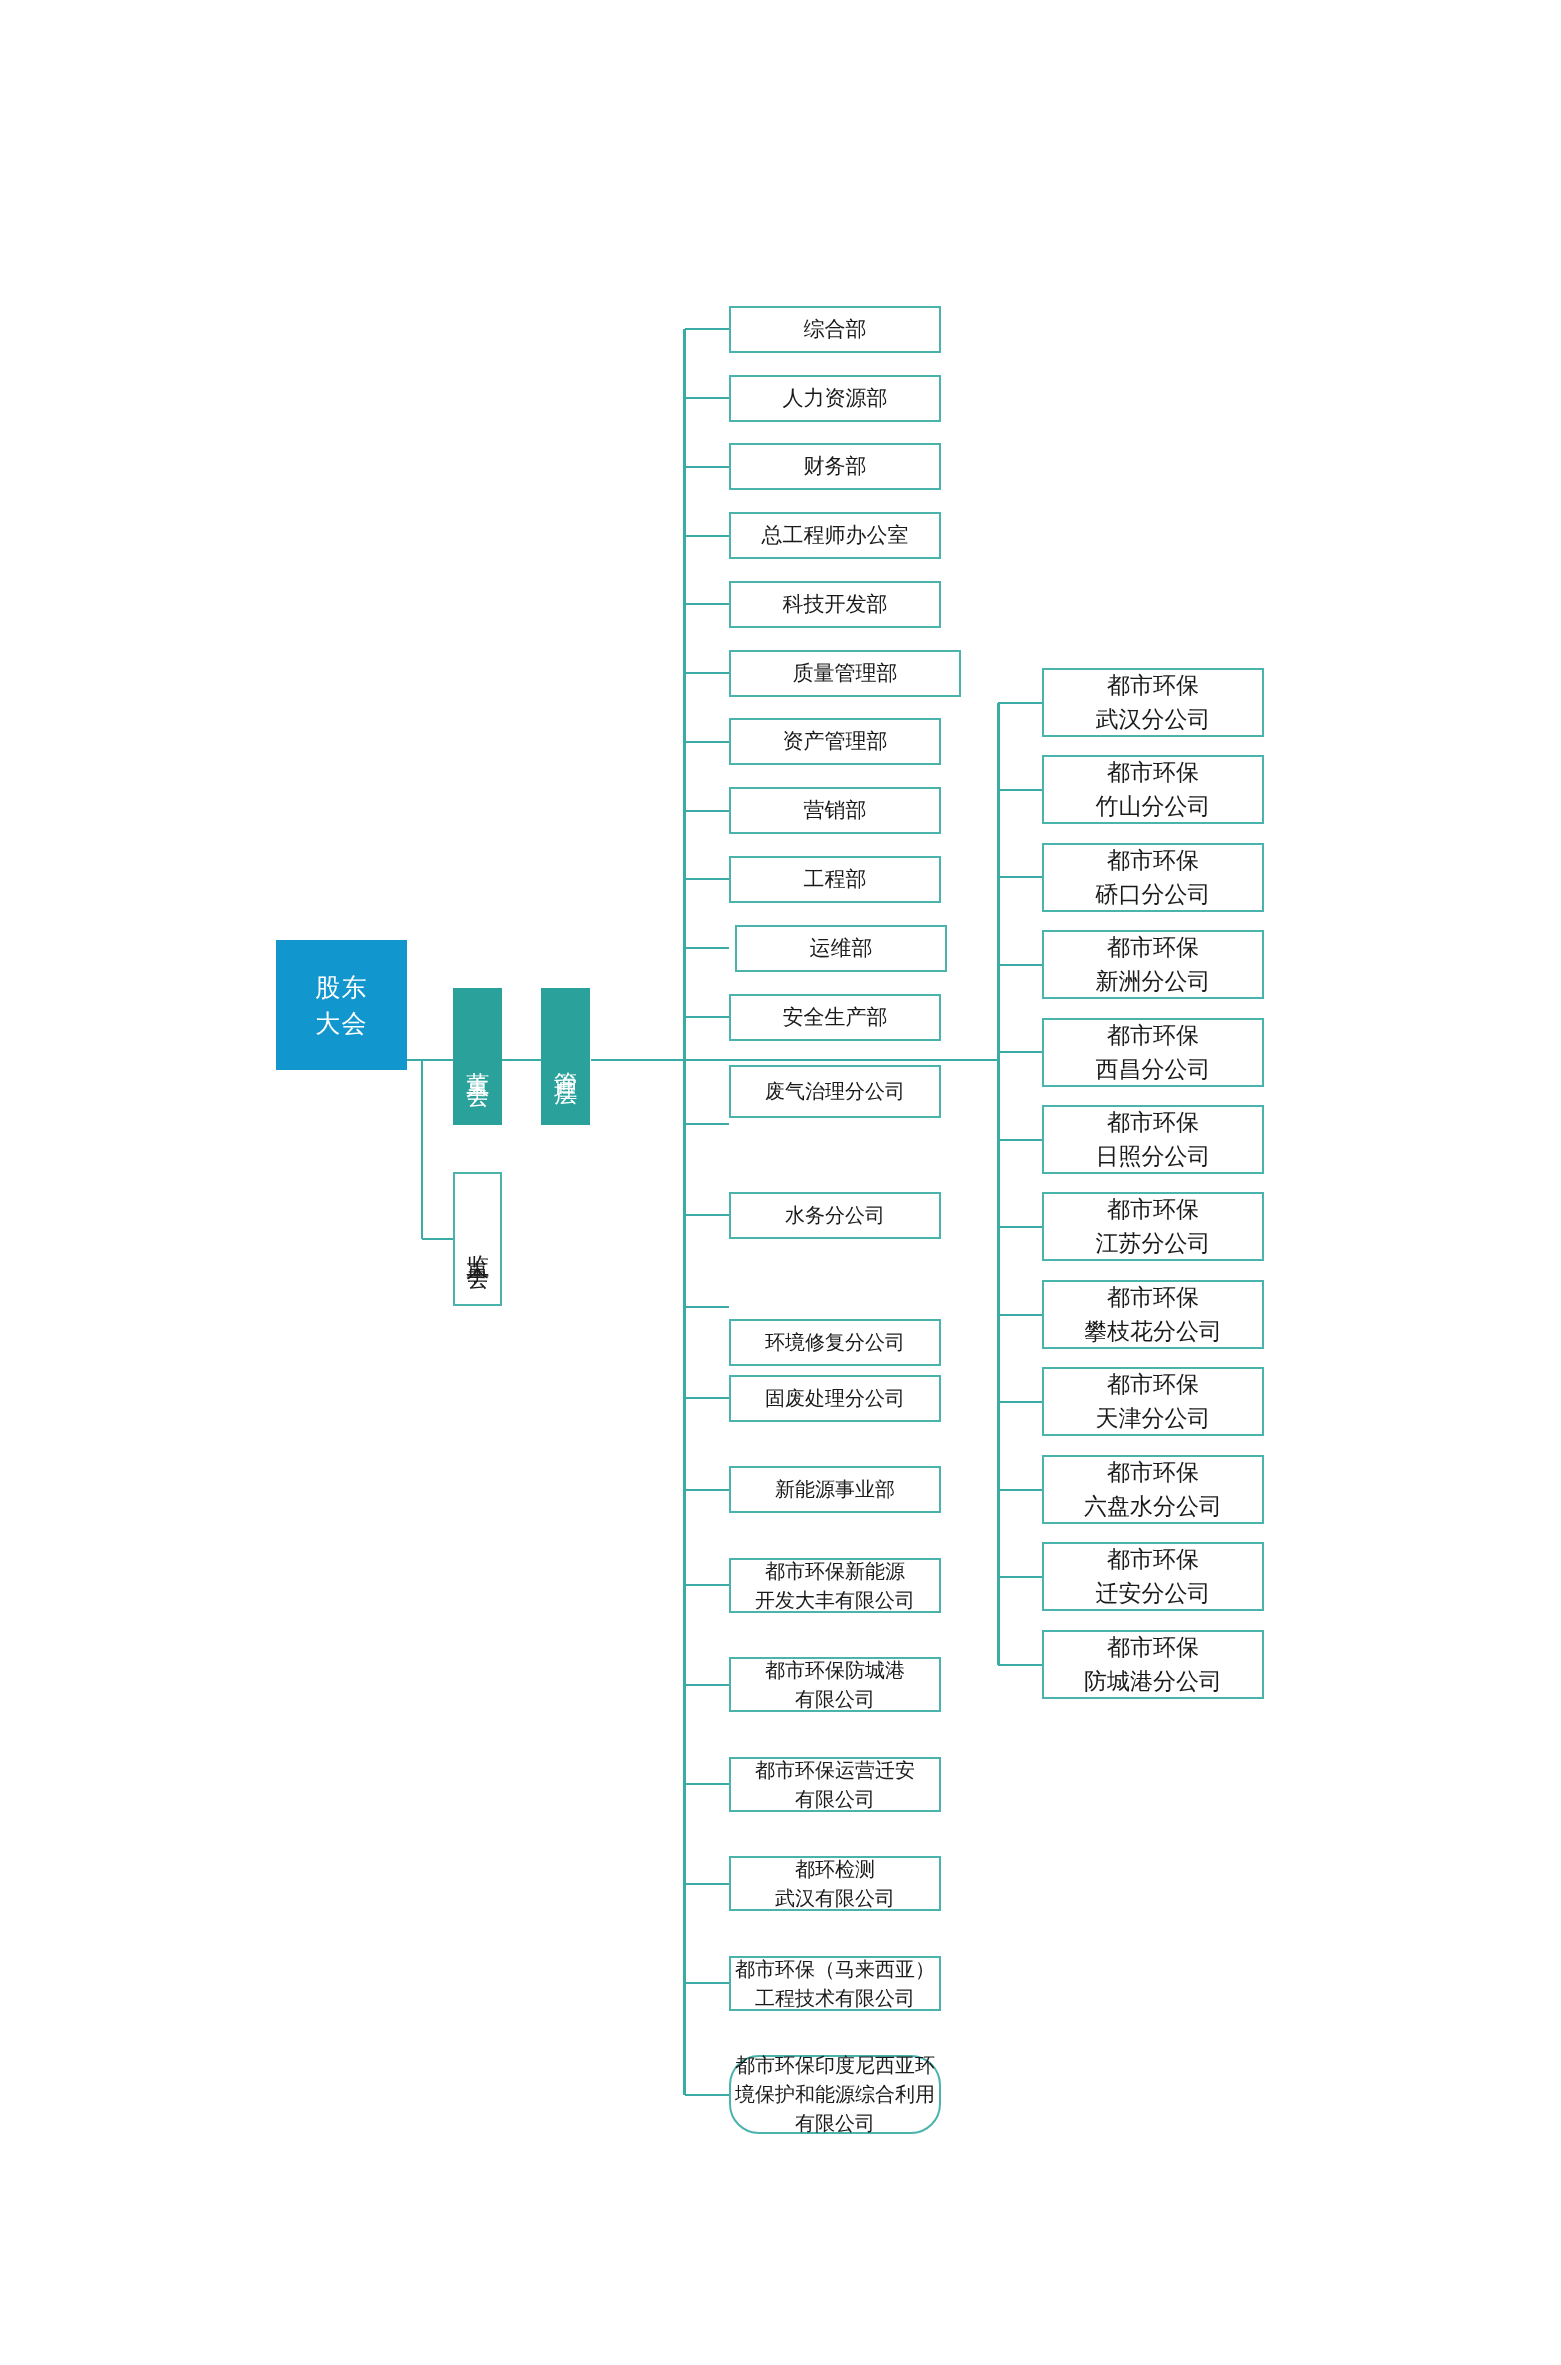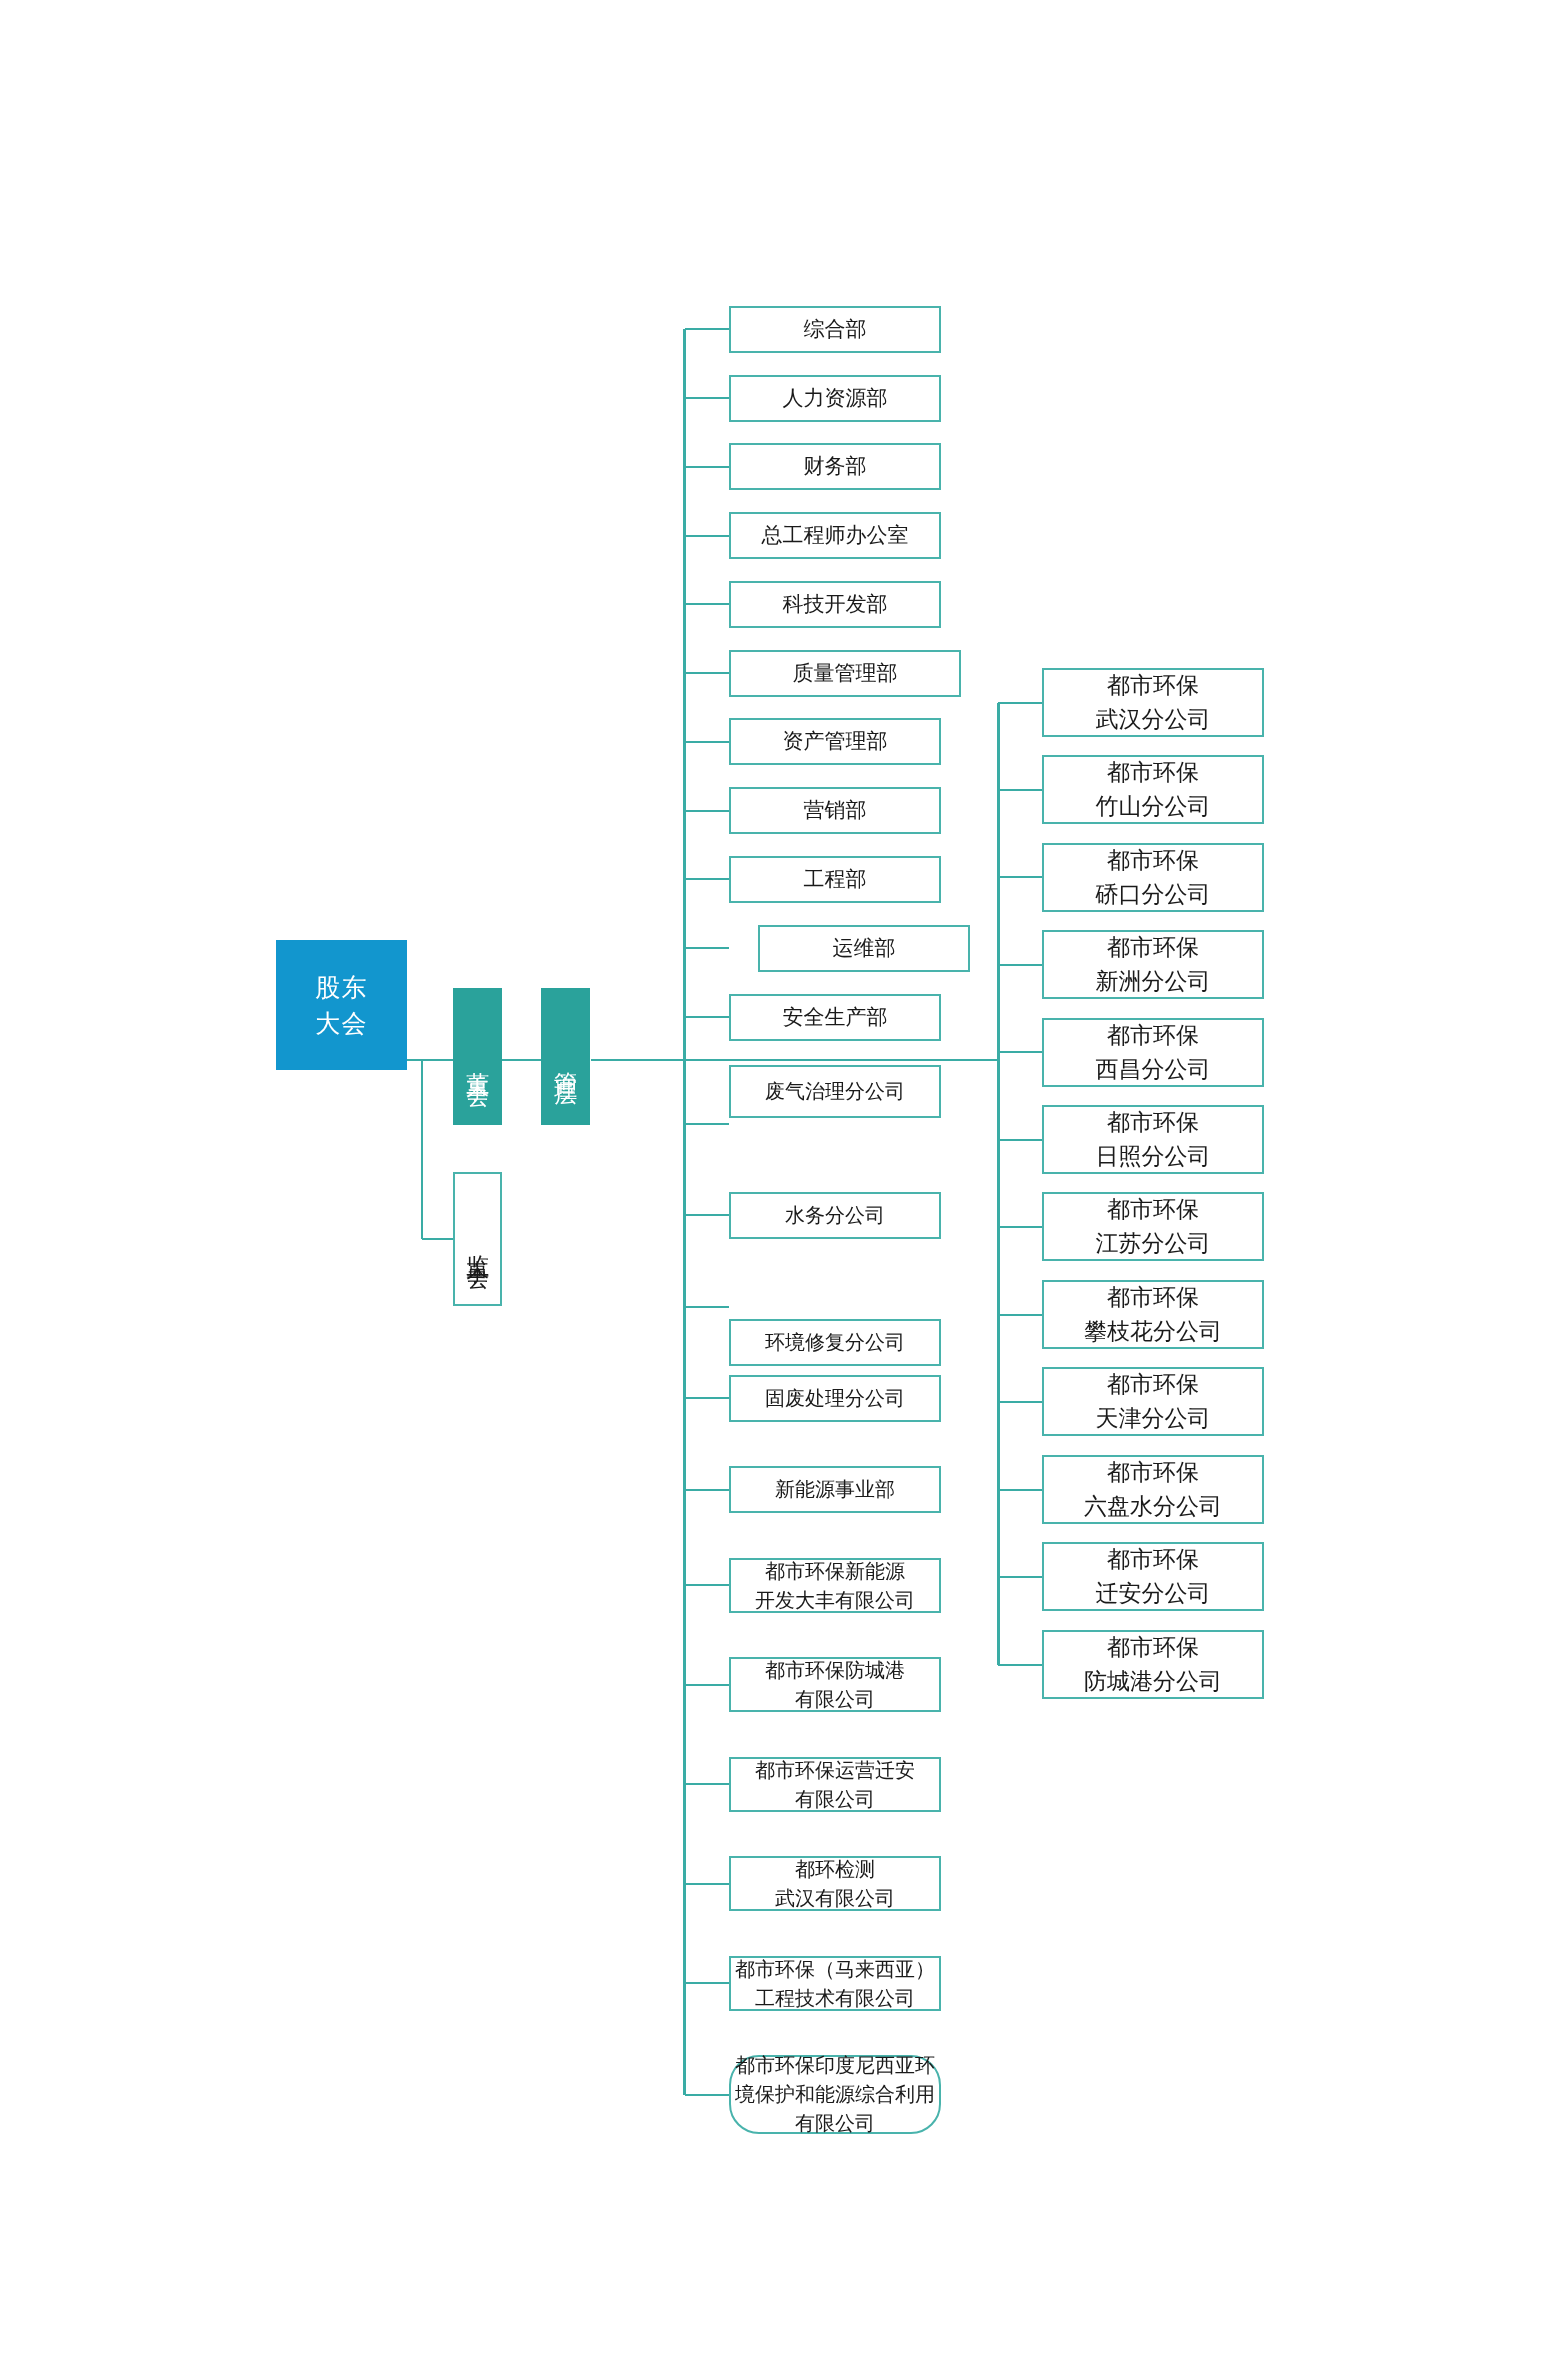--- a/index.html
+++ b/index.html
@@ -141,21 +141,21 @@
   <div id="dept-layer">
       <div class="node dept" style="left: 729px; top: 306px; width: 212px; height: 47px; font-family: Liberation Serif, serif;">综合部</div>
       <div class="node dept" style="left: 729px; top: 375px; width: 212px; height: 47px;">人力资源部</div>
       <div class="node dept" style="left: 729px; top: 443px; width: 212px; height: 47px;">财务部</div>
       <div class="node dept" style="left: 729px; top: 512px; width: 212px; height: 47px;">总工程师办公室</div>
       <div class="node dept" style="left: 729px; top: 581px; width: 212px; height: 47px;">科技开发部</div>
       <div class="node dept" style="left: 729px; top: 650px; width: 232px; height: 47px;">质量管理部</div>
       <div class="node dept" style="left: 729px; top: 718px; width: 212px; height: 47px;">资产管理部</div>
       <div class="node dept" style="left: 729px; top: 787px; width: 212px; height: 47px;">营销部</div>
       <div class="node dept" style="left: 729px; top: 856px; width: 212px; height: 47px;">工程部</div>
-      <div class="node dept" style="left: 758px; top: 925px; width: 212px; height: 47px;">运维部</div>
+      <div class="node dept" style="left: 735px; top: 925px; width: 212px; height: 47px;">运维部</div>
       <div class="node dept" style="left: 729px; top: 994px; width: 212px; height: 47px;">安全生产部</div>
     </div>
 
   <div id="sub-layer">
       <div class="node sub" style="left: 729px; top: 1065px; width: 212px; height: 53px;">废气治理分公司</div>
       <div class="node sub" style="left: 729px; top: 1192px; width: 212px; height: 47px;">水务分公司</div>
       <div class="node sub" style="left: 729px; top: 1283px; width: 212px; height: 47px; margin-top: 36px;">环境修复分公司</div>
       <div class="node sub" style="left: 729px; top: 1375px; width: 212px; height: 47px;">固废处理分公司</div>
       <div class="node sub" style="left: 729px; top: 1466px; width: 212px; height: 47px;">新能源事业部</div>
       <div class="node sub" style="left: 729px; top: 1558px; width: 212px; height: 55px;">都市环保新能源

